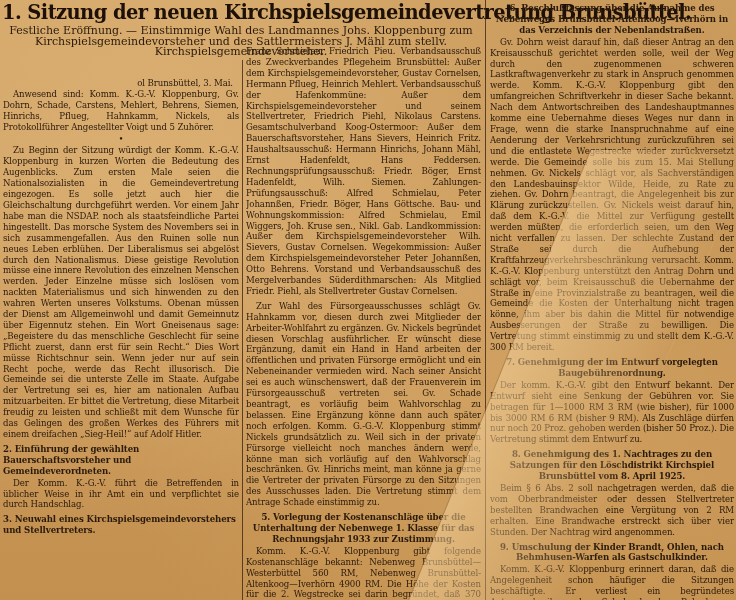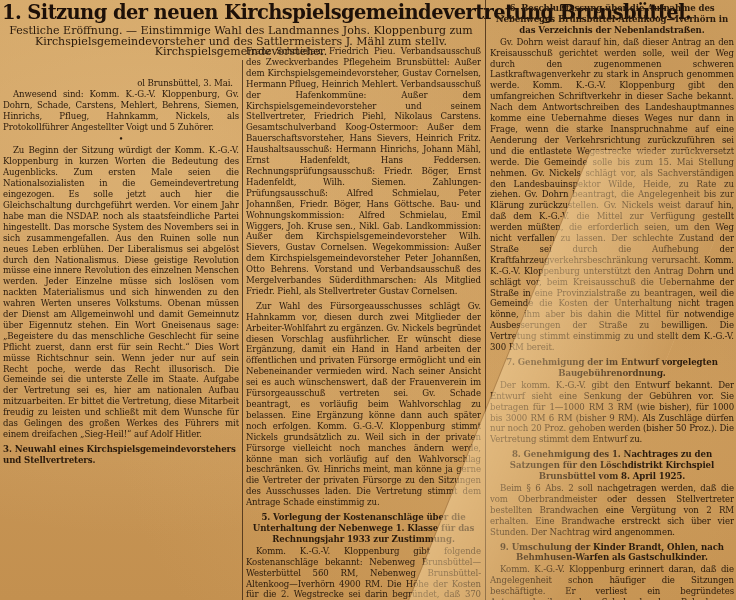--- a/index.html
+++ b/index.html
@@ -59,20 +59,22 @@
   <div class="subhead">Festliche Eröffnung. — Einstimmige Wahl des Landmannes Johs. Kloppenburg zum Kirchspielsgemeindevorsteher und des Sattlermeisters J. Mähl zum stellv. Kirchspielsgemeindevorsteher.</div>
 
   <div class="divider d1"></div>
   <div class="divider d2"></div>
 
   <div class="col col-left">
     <p class="dateline">ol Brunsbüttel, 3. Mai.</p>
     <p>Anwesend sind: Komm. K.-G.-V. Kloppenburg, Gv. Dohrn, Schade, Carstens, Mehlert, Behrens, Siemen, Hinrichs, Pflueg, Hahnkamm, Nickels, als Protokollführer Angestellter Voigt und 5 Zuhörer.</p>
     <p class="star">•</p>
     <p>Zu Beginn der Sitzung würdigt der Komm. K.-G.-V. Kloppenburg in kurzen Worten die Bedeutung des Augenblicks. Zum ersten Male seien die Nationalsozialisten in die Gemeindevertretung eingezogen. Es solle jetzt auch hier die Gleichschaltung durchgeführt werden. Vor einem Jahr habe man die NSDAP. noch als staatsfeindliche Partei hingestellt. Das morsche System des Novembers sei in sich zusammengefallen. Aus den Ruinen solle nun neues Leben erblühen. Der Liberalismus sei abgelöst durch den Nationalismus. Diese geistige Revolution müsse eine innere Revolution des einzelnen Menschen werden. Jeder Einzelne müsse sich loslösen vom nackten Materialismus und sich hinwenden zu den wahren Werten unseres Volkstums. Obenan müssen der Dienst am Allgemeinwohl und damit Gemeinnutz über Eigennutz stehen. Ein Wort Gneisenaus sage: „Begeistere du das menschliche Geschlecht für seine Pflicht zuerst, dann erst für sein Recht.“ Dies Wort müsse Richtschnur sein. Wenn jeder nur auf sein Recht poche, werde das Recht illusorisch. Die Gemeinde sei die unterste Zelle im Staate. Aufgabe der Vertretung sei es, hier am nationalen Aufbau mitzuarbeiten. Er bittet die Vertretung, diese Mitarbeit freudig zu leisten und schließt mit dem Wunsche für das Gelingen des großen Werkes des Führers mit einem dreifachen „Sieg-Heil!“ auf Adolf Hitler.</p>
+    <p class="sec-title left">2. Einführung der gewählten Bauerschaftsvorsteher und Gemeindeverordneten.</p>
+    <p>Der Komm. K.-G.-V. führt die Betreffenden in üblicher Weise in ihr Amt ein und verpflichtet sie durch Handschlag.</p>
     <p class="sec-title left">3. Neuwahl eines Kirchspielsgemeindevorstehers und Stellvertreters.</p>
 
   </div>
 
   <div class="col col-mid">
     <p style="text-indent:0">Franz Schmielau, Friedrich Pieu. Verbandsausschuß des Zweckverbandes Pflegeheim Brunsbüttel: Außer dem Kirchspielsgemeindevorsteher, Gustav Cornelsen, Hermann Pflueg, Heinrich Mehlert. Verbandsausschuß der Hafenkommüne: Außer dem Kirchspielsgemeindevorsteher und seinem Stellvertreter, Friedrich Piehl, Nikolaus Carstens. Gesamtschulverband Koog-Ostermoor: Außer dem Bauerschaftsvorsteher, Hans Sievers, Heinrich Fritz. Haushaltsausschuß: Hermann Hinrichs, Johann Mähl, Ernst Hadenfeldt, Hans Feddersen. Rechnungsprüfungsausschuß: Friedr. Böger, Ernst Hadenfeldt, Wilh. Siemen. Zahlungen-Prüfungsausschuß: Alfred Schmielau, Peter Johannßen, Friedr. Böger, Hans Göttsche. Bau- und Wohnungskommission: Alfred Schmielau, Emil Wiggers, Joh. Kruse sen., Nikl. Gab. Landkommission: Außer dem Kirchspielsgemeindevorsteher Wilh. Sievers, Gustav Cornelsen. Wegekommission: Außer dem Kirchspielsgemeindevorsteher Peter Johannßen, Otto Behrens. Vorstand und Verbandsausschuß des Mergelverbandes Süderdithmarschen: Als Mitglied Friedr. Piehl, als Stellvertreter Gustav Cornelsen.</p>
     <p style="margin-top:4px">Zur Wahl des Fürsorgeausschusses schlägt Gv. Hahnkamm vor, diesen durch zwei Mitglieder der Arbeiter-Wohlfahrt zu ergänzen. Gv. Nickels begründet diesen Vorschlag ausführlicher. Er wünscht diese Ergänzung, damit ein Hand in Hand arbeiten der öffentlichen und privaten Fürsorge ermöglicht und ein Nebeneinander vermieden wird. Nach seiner Ansicht sei es auch wünschenswert, daß der Frauenverein im Fürsorgeausschuß vertreten sei. Gv. Schade beantragt, es vorläufig beim Wahlvorschlag zu belassen. Eine Ergänzung könne dann auch später noch erfolgen. Komm. G.-G.-V. Kloppenburg stimmt Nickels grundsätzlich zu. Weil sich in der privaten Fürsorge vielleicht noch manches ändern werde, könne man sich vorläufig auf den Wahlvorschlag beschränken. Gv. Hinrichs meint, man könne ja gerne die Vertreter der privaten Fürsorge zu den Sitzungen des Ausschusses laden. Die Vertretung stimmt dem Antrage Schade einstimmig zu.</p>
     <p class="sec-title">5. Vorlegung der Kostenanschläge über die Unterhaltung der Nebenwege 1. Klasse für das Rechnungsjahr 1933 zur Zustimmung.</p>
     <p>Komm. K.-G.-V. Kloppenburg gibt folgende Kostenanschläge bekannt: Nebenweg Brunsbüttel—Westerbüttel 560 RM, Nebenweg Brunsbüttel-Altenkoog—Iverhörn 4900 RM. Die Höhe der Kosten für die 2. Wegstrecke sei darin begründet, daß 370 Meter dieses Weges eine neue Straßendecke haben müsse. Gv. Nickels fragt nach der Höhe der im Vorjahre eingesetzten Beträge und nach der Art der geplanten Arbeiten. Komm. K.-G.-V. Kloppenburg gibt nähere Aufklärung. Im Vorjahre waren für den 1. Weg 650 RM und für den 2. Weg 3700 RM eingesetzt. Diese Beträge seien jedoch nur für die Unterhaltung der Straßen verbraucht. Gv. Dohrn stimmt dem 1. Kostenanschlag zu. Die Beratung des 2. Kostenanschlages wünscht er mit dem nächsten Punkt der Tagesordnung zu verbinden. Dem Wunsche wird entsprochen. Die Vertretung stimmt dem 1. Kostenanschlage zu.</p>
   </div>

